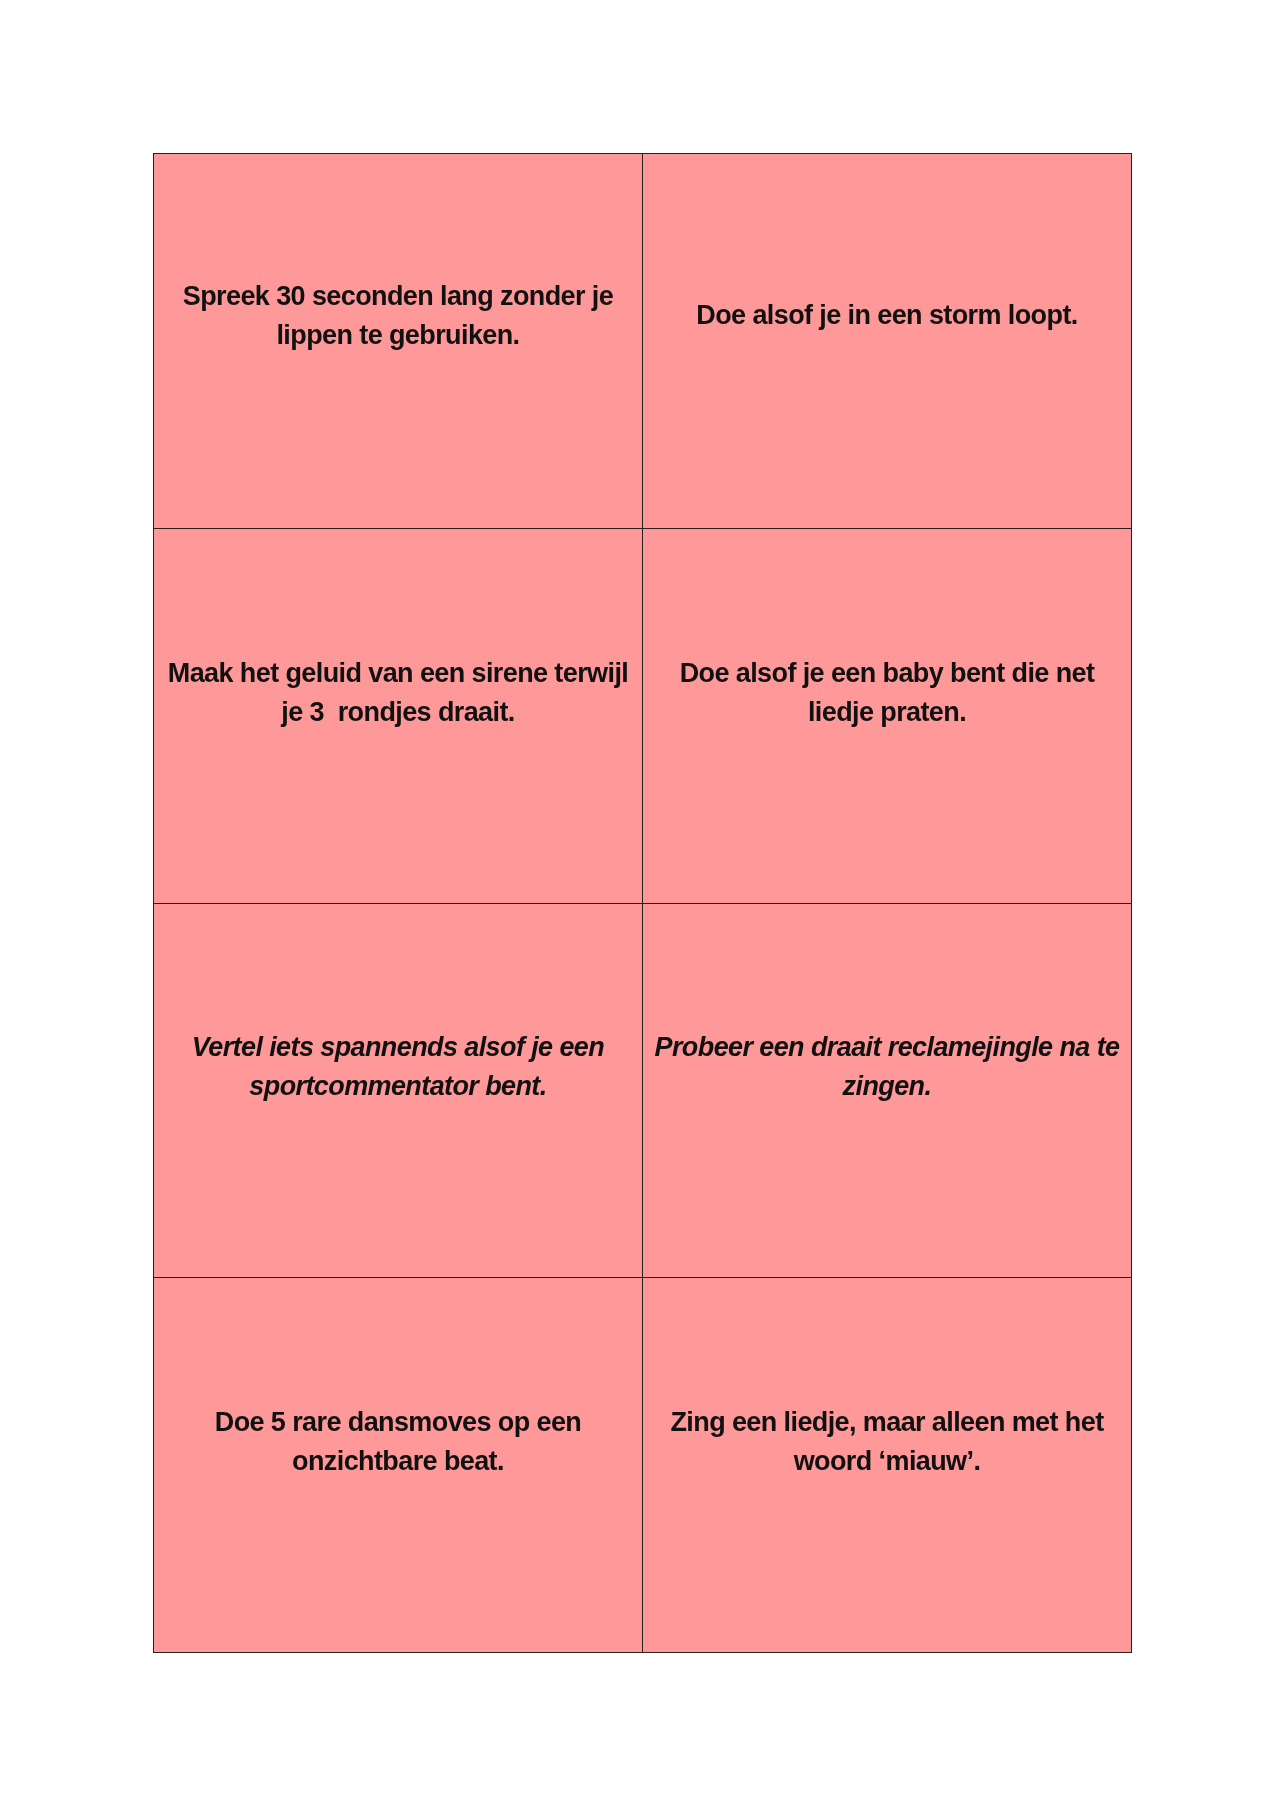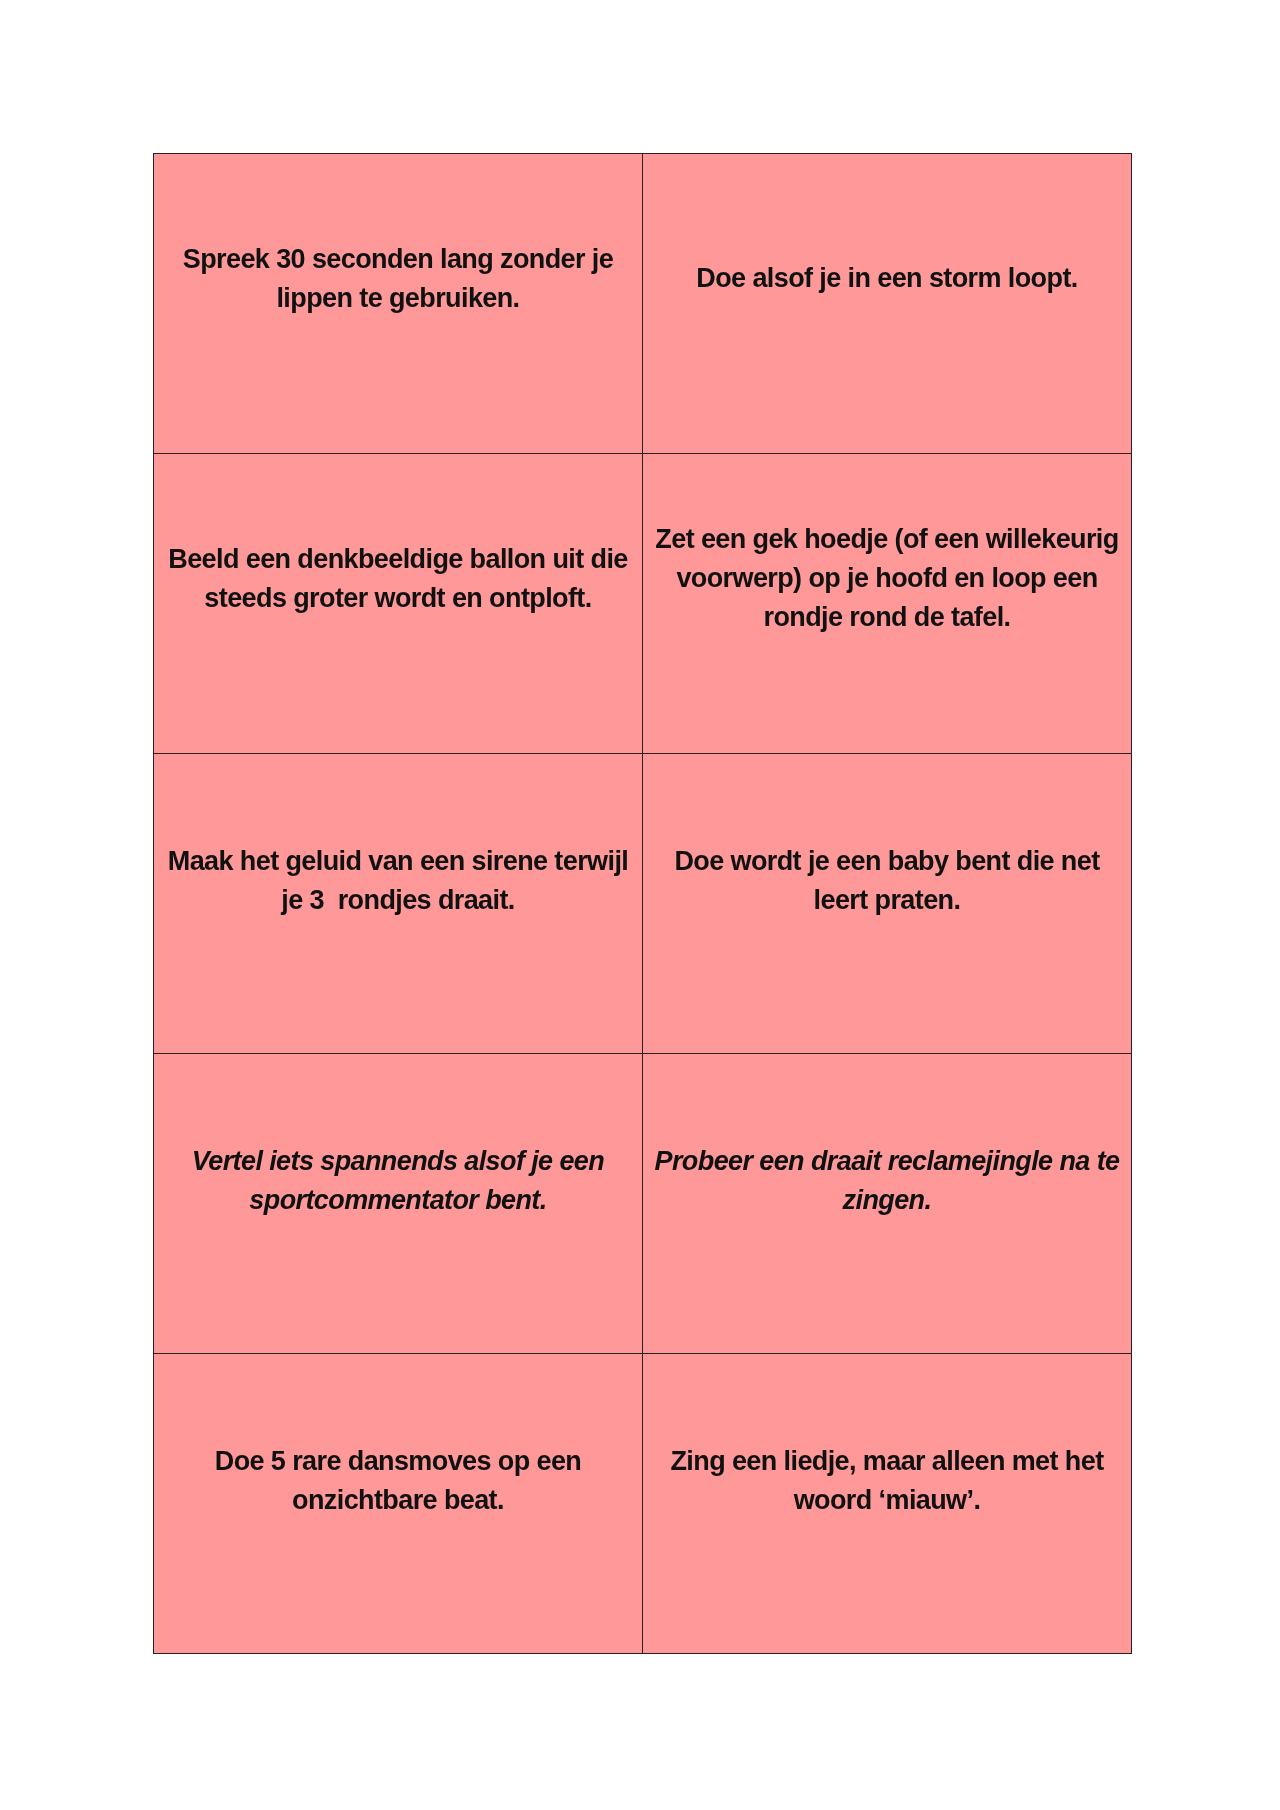--- a/index.html
+++ b/index.html
@@ -60,34 +60,26 @@
   <table class="card-table">
     <tbody>
       <tr class="row-0">
         <td>
           <span class="card-text">Spreek 30 seconden lang zonder je lippen te gebruiken.</span>
         </td>
         <td>
           <span class="card-text">Doe alsof je in een storm loopt.</span>
         </td>
       </tr>
-      <tr class="row-1">
-        <td>
-          <span class="card-text">Beeld een denkbeeldige ballon uit die steeds groter wordt en ontploft.</span>
-        </td>
-        <td>
-          <span class="card-text">Zet een gek hoedje (of een willekeurig voorwerp) op je hoofd en loop een rondje rond de tafel.</span>
-        </td>
-      </tr>
       <tr class="row-2">
         <td>
           <span class="card-text" style="white-space: pre-wrap;">Maak het geluid van een sirene terwijl je 3  rondjes draait.</span>
         </td>
         <td>
-          <span class="card-text">Doe wordt je een baby bent die net leert praten.</span>
+          <span class="card-text">Doe alsof je een baby bent die net liedje praten.</span>
         </td>
       </tr>
       <tr class="row-3">
         <td>
           <span class="card-text">Vertel iets spannends alsof je een sportcommentator bent.</span>
         </td>
         <td>
           <span class="card-text">Probeer een draait reclamejingle na te zingen.</span>
         </td>
       </tr>

